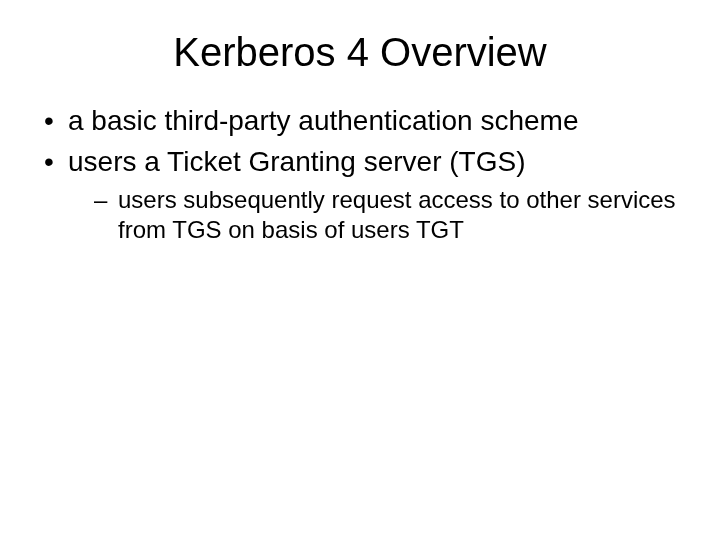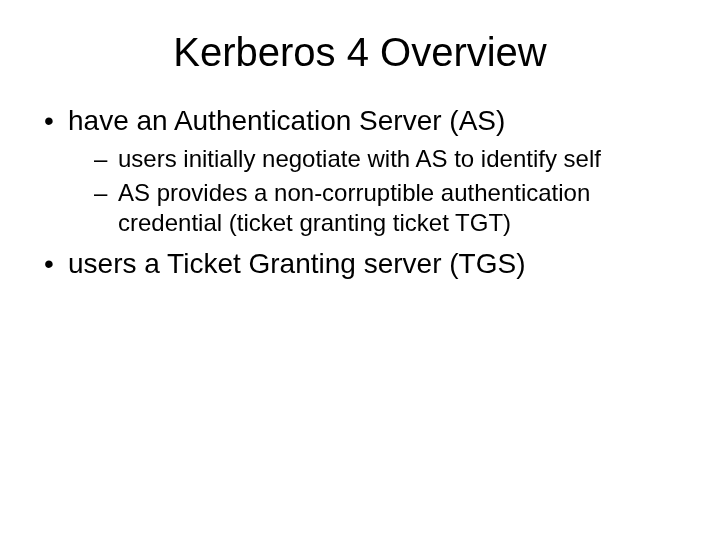--- a/index.html
+++ b/index.html
@@ -61,27 +61,24 @@
       top: 0;
     }
   </style>
 </head>
 <body>
 
 <div class="slide">
   <h1 class="title">Kerberos 4 Overview</h1>
   <ul class="level1">
     <li>
-      <span>have an Authentication Server (AS)</span>
-      <ul class="level2">
-        <li>
-          <span>users initially negotiate with AS to identify self</span>
-        </li>
-        <li>
-          <span>AS provides a non-corruptible authentication credential (ticket granting ticket TGT)</span>
-        </li>
-      </ul>
+      <span>a basic third-party authentication scheme</span>
     </li>
     <li>
       <span>users a Ticket Granting server (TGS)</span>
+      <ul class="level2">
+        <li>
+          <span>users subsequently request access to other services from TGS on basis of users TGT</span>
+        </li>
+      </ul>
     </li>
   </ul>
 </div>
 
 </body></html>

